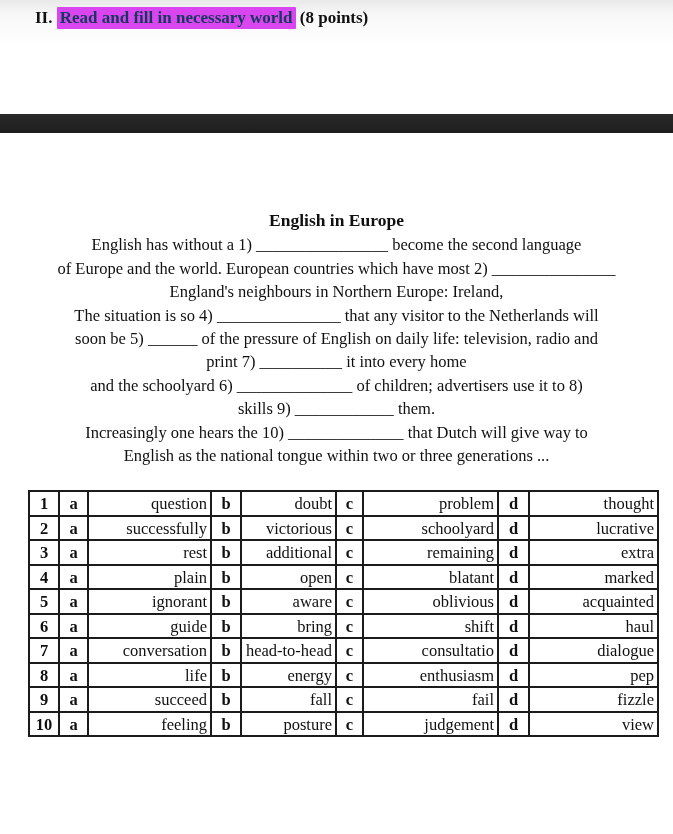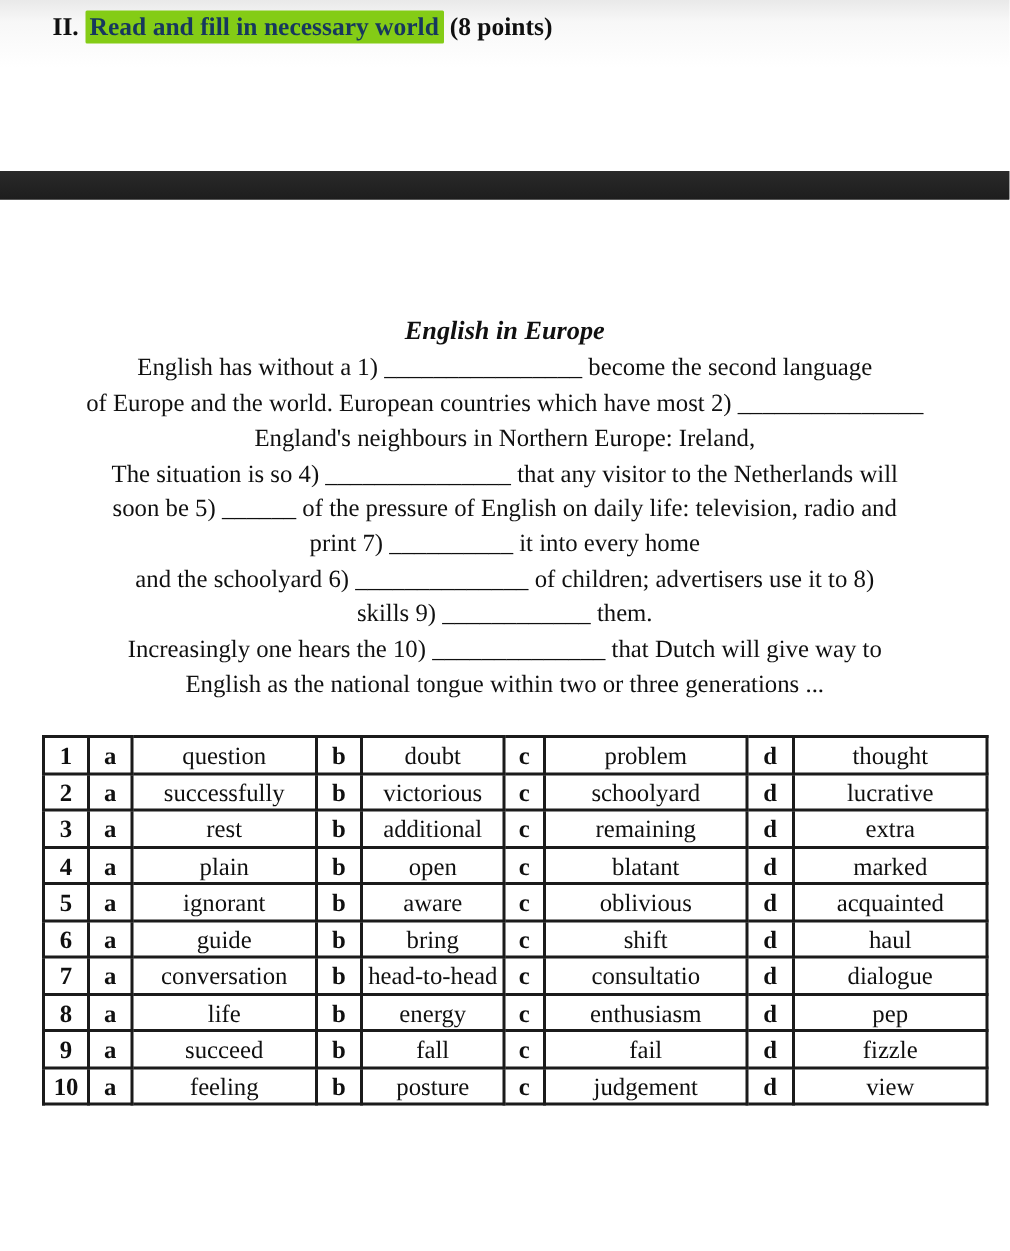--- a/index.html
+++ b/index.html
@@ -28,21 +28,20 @@
     background: linear-gradient(180deg, #2a2a2a 0%, #1d1d1d 100%);
   }
   .passage {
     margin-top: 76px;
     text-align: center;
     font-size: 16.5px;
     line-height: 23.4px;
   }
   .passage-title {
     font-weight: bold;
-    font-style: italic;
     font-size: 17.5px;
     margin-bottom: 1px;
   }
   .passage-line { white-space: nowrap; }
   table.options {
     margin: 23px 0 0 28px;
     border-collapse: collapse;
     font-size: 16.5px;
     table-layout: fixed;
     width: 629px;
@@ -50,39 +49,39 @@
   table.options td {
     border: 2px solid #1b1b1b;
     height: 23px;
     vertical-align: top;
     padding: 1px 3px 0 3px;
     line-height: 21.5px;
     overflow: hidden;
   }
   td.c-num  { width: 30px;  text-align: center; font-weight: bold; }
   td.c-let  { text-align: center; font-weight: bold; }
-  td.c-word { text-align: center; padding-left: 8px; }
+  td.c-word { text-align: right; padding-left: 8px; }
   col.w-num  { width: 30px; }
   col.w-la   { width: 29px; }
   col.w-wa   { width: 123px; }
   col.w-lb   { width: 30px; }
   col.w-wb   { width: 95px; }
   col.w-lc   { width: 27px; }
   col.w-wc   { width: 135px; }
   col.w-ld   { width: 31px; }
   col.w-wd   { width: 129px; }
 </style>
 </head>
 <body>
 
 <div class="page">
 
   <div class="header">
     <span>II.</span>
-    <span class="hl" style="background: #84cc16; color: rgb(22, 55, 94);">Read and fill in necessary world</span>
+    <span class="hl" style="background: #d946ef; color: rgb(22, 55, 94);">Read and fill in necessary world</span>
     <span>(8 points)</span>
   </div>
 
   <div class="black-bar" style="background-color: rgb(33, 33, 33);"></div>
 
   <div class="passage">
     <div class="passage-title">English in Europe</div>
     <div id="passage-lines">
         <div class="passage-line">English has without a 1) ________________ become the second language</div>
         <div class="passage-line">of Europe and the world. European countries which have most 2) _______________</div>

